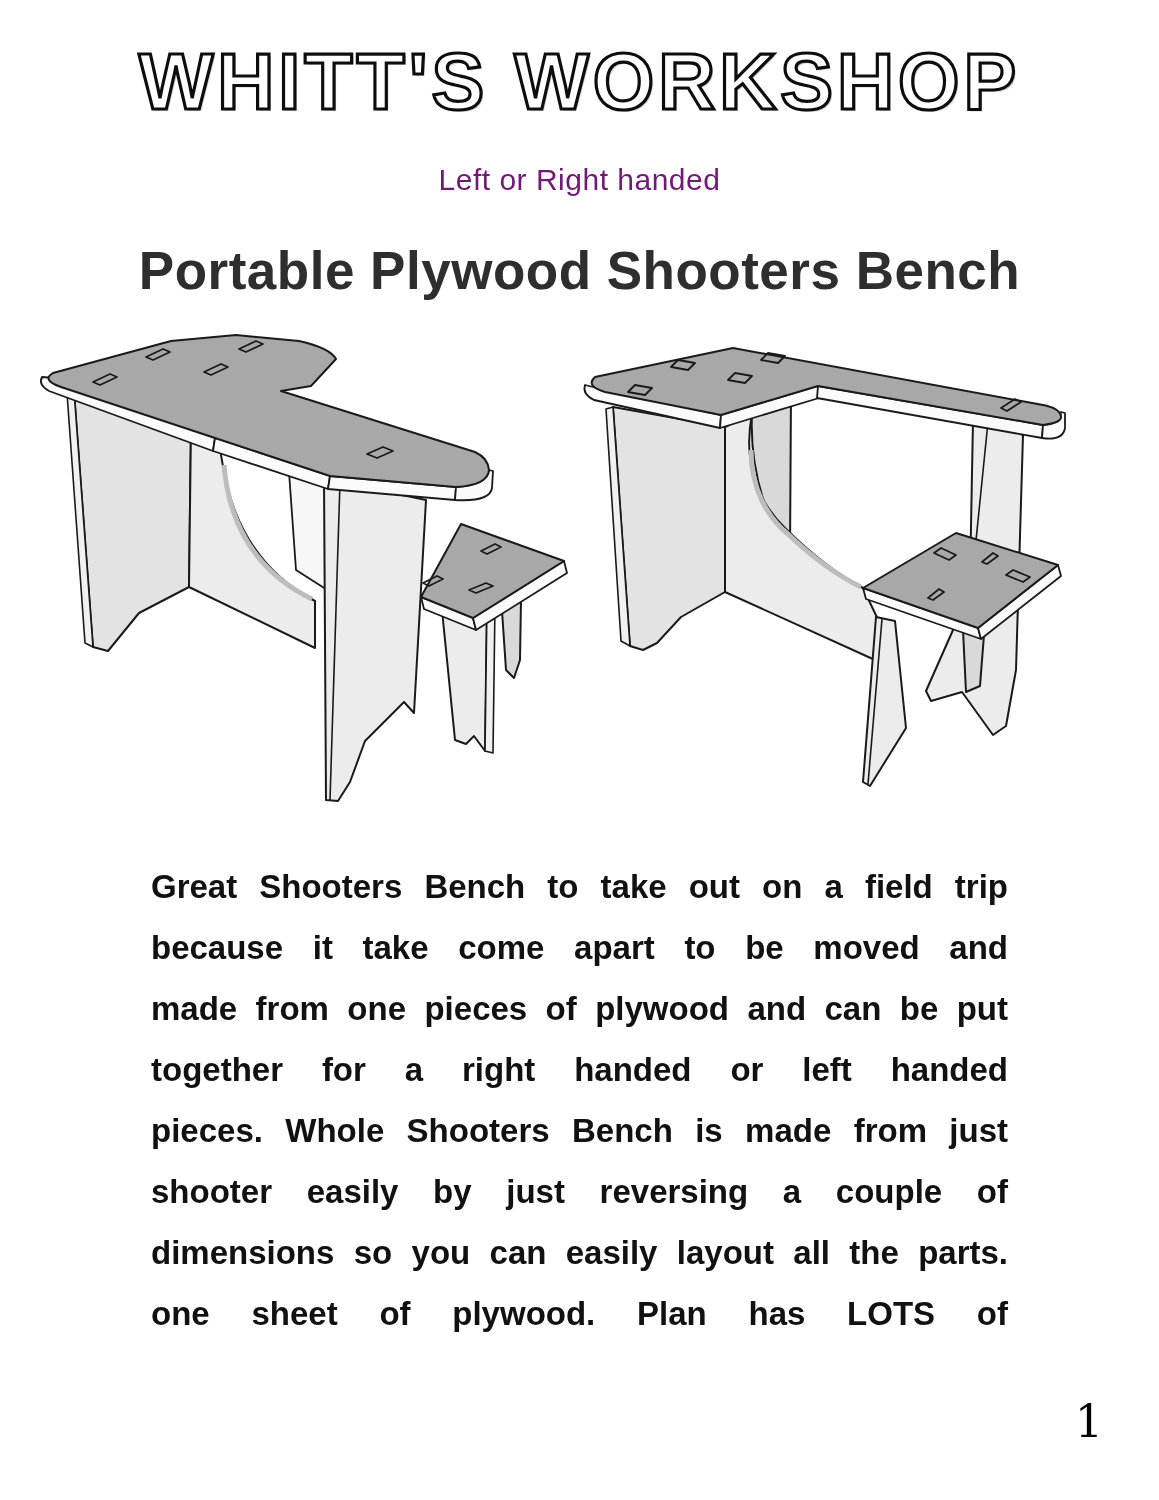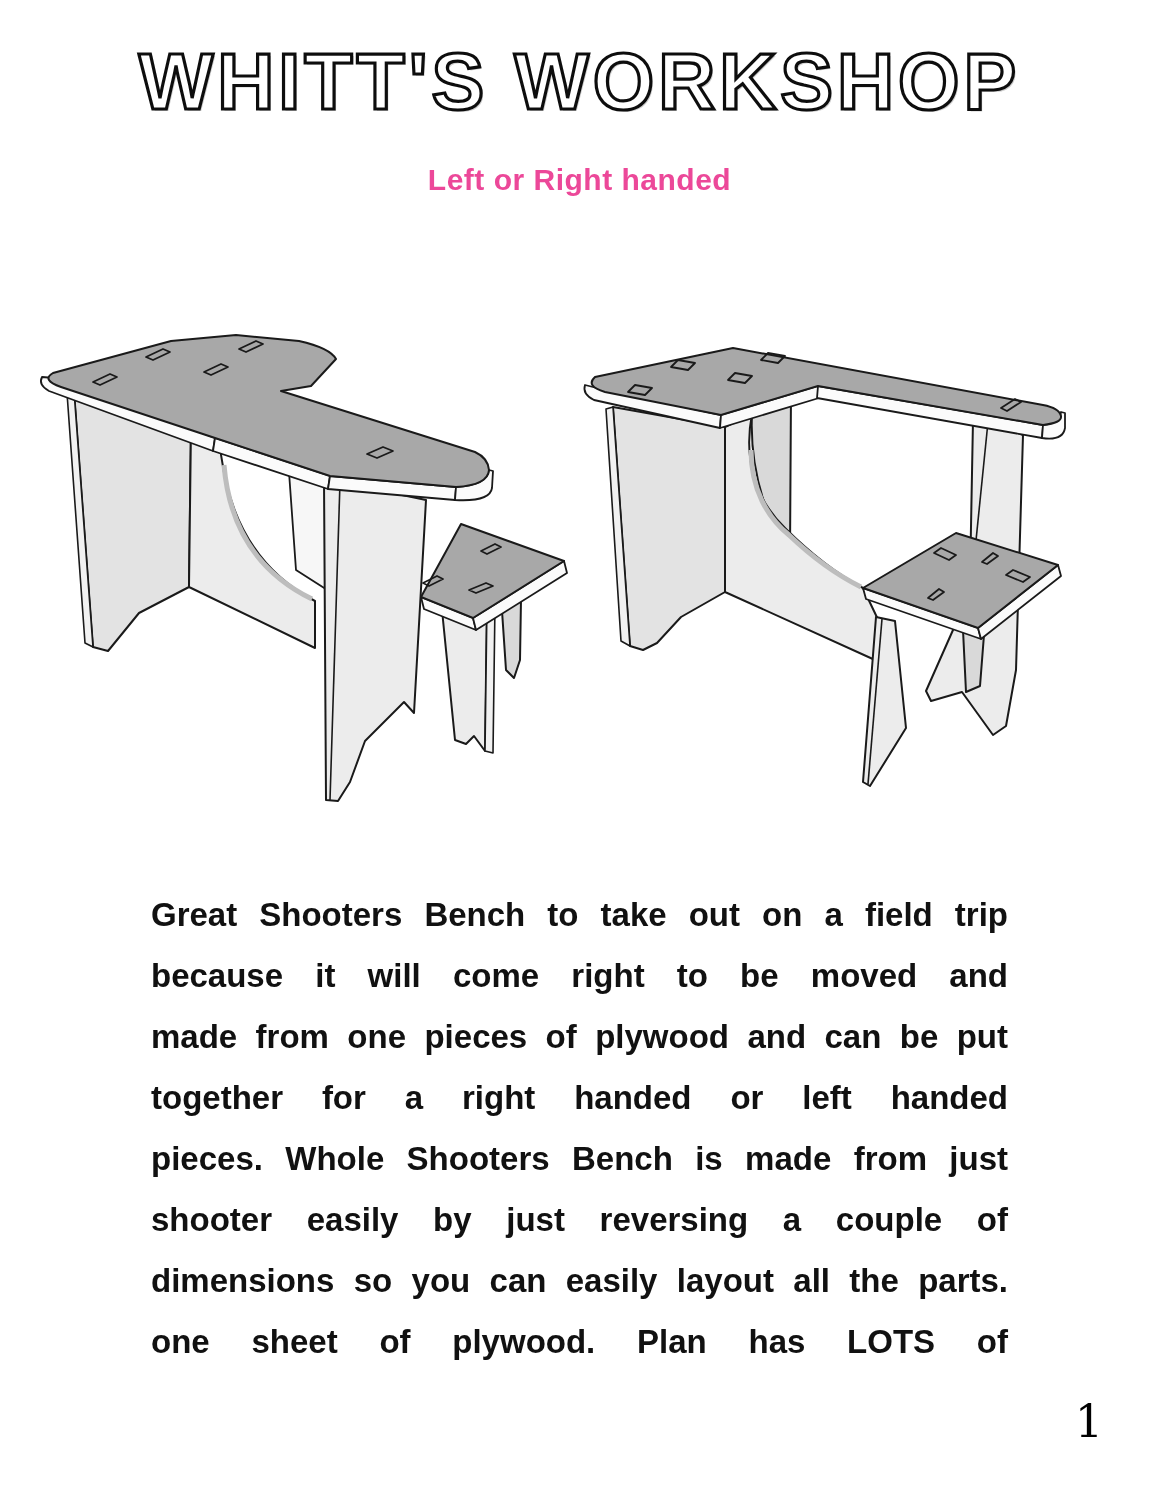--- a/index.html
+++ b/index.html
@@ -10,33 +10,33 @@
   }
   .logo{
     position:absolute;left:0;top:36px;width:100%;
     text-align:center;font-size:79px;font-weight:800;letter-spacing:4px;
     color:#ffffff;-webkit-text-stroke:3.2px #0d0d0d;
     text-shadow:2px 2px 0 #cfcfcf;
     white-space:nowrap;
   }
   .tagline{
     position:absolute;left:0;top:163px;width:100%;
-    text-align:center;font-size:30px;font-weight:700;color:#ec4899;
+    text-align:center;font-size:30px;font-weight:400;color:#701a75;
     letter-spacing:0.5px;
   }
   .title{
     position:absolute;left:0;top:240px;width:100%;
     text-align:center;font-size:53px;font-weight:700;color:#2e2e2e;
     letter-spacing:0.5px;
   }
   .illo{position:absolute;top:330px;}
   .illo.left{left:28px;}
   .illo.right{left:573px;}
   .body-text{
-    position:absolute;left:151px;top:884px;width:857px;
+    position:absolute;left:151px;top:856px;width:857px;
   }
   .body-line{
     display:block;width:100%;height:61px;line-height:61px;
     font-size:33px;font-weight:700;color:#111;
     text-align:justify;text-align-last:justify;white-space:nowrap;
   }
   .page-number{
     position:absolute;right:56px;top:1396px;
     font-family:"DejaVu Serif",serif;font-size:44px;color:#000;
   }
@@ -54,20 +54,21 @@
 </style>
 </head>
 <body>
 
 <div class="page">
 
   <div class="logo">WHITT'S WORKSHOP</div>
 
   <div class="tagline">Left or Right handed</div>
 
+  <div class="title">Portable Plywood Shooters Bench</div>
 
   <svg class="illo left" width="550" height="480" viewBox="0 0 550 480" xmlns="http://www.w3.org/2000/svg">
 
     <path class="panel-mid" d="M 208,62 L 252,57 L 252,64 L 230,88 L 208,106 Z"></path>
 
     <path class="panel" d="M 46,61 L 163,97 L 161,257 L 111,283 L 80,321 L 65,317 Z"></path>
     <path class="edge-strip" d="M 39,63 L 46,61 L 65,317 L 57,313 Z"></path>
 
     <path class="panel-bright" d="M 260,128 L 304,140 L 304,263 L 268,240 Z"></path>
 
@@ -140,21 +141,21 @@
 
     <path class="slot" transform="translate(67,60)" d="M -12,2 L -5,-5 L 12,-2 L 5,5 Z"></path>
     <path class="slot" transform="translate(110,35)" d="M -12,2 L -5,-5 L 12,-2 L 5,5 Z"></path>
     <path class="slot" transform="translate(167,48)" d="M -12,2 L -5,-5 L 12,-2 L 5,5 Z"></path>
     <path class="slot" transform="translate(200,28)" d="M -12,2 L -5,-5 L 12,-2 L 5,5 Z"></path>
     <path class="slot" transform="translate(438,74)" d="M -10,4 L 4,-5 L 10,-2 L -4,7 Z"></path>
   </svg>
 
   <div class="body-text">
     <span class="body-line">Great Shooters Bench to take out on a field trip</span>
-    <span class="body-line">because it will come right to be moved and</span>
+    <span class="body-line">because it take come apart to be moved and</span>
     <span class="body-line">made from one pieces of plywood and can be put</span>
     <span class="body-line">together for a right handed or left handed</span>
     <span class="body-line">pieces. Whole Shooters Bench is made from just</span>
     <span class="body-line">shooter easily by just reversing a couple of</span>
     <span class="body-line">dimensions so you can easily layout all the parts.</span>
     <span class="body-line">one sheet of plywood. Plan has LOTS of</span>
   </div>
 
   <div class="page-number">1</div>
 

